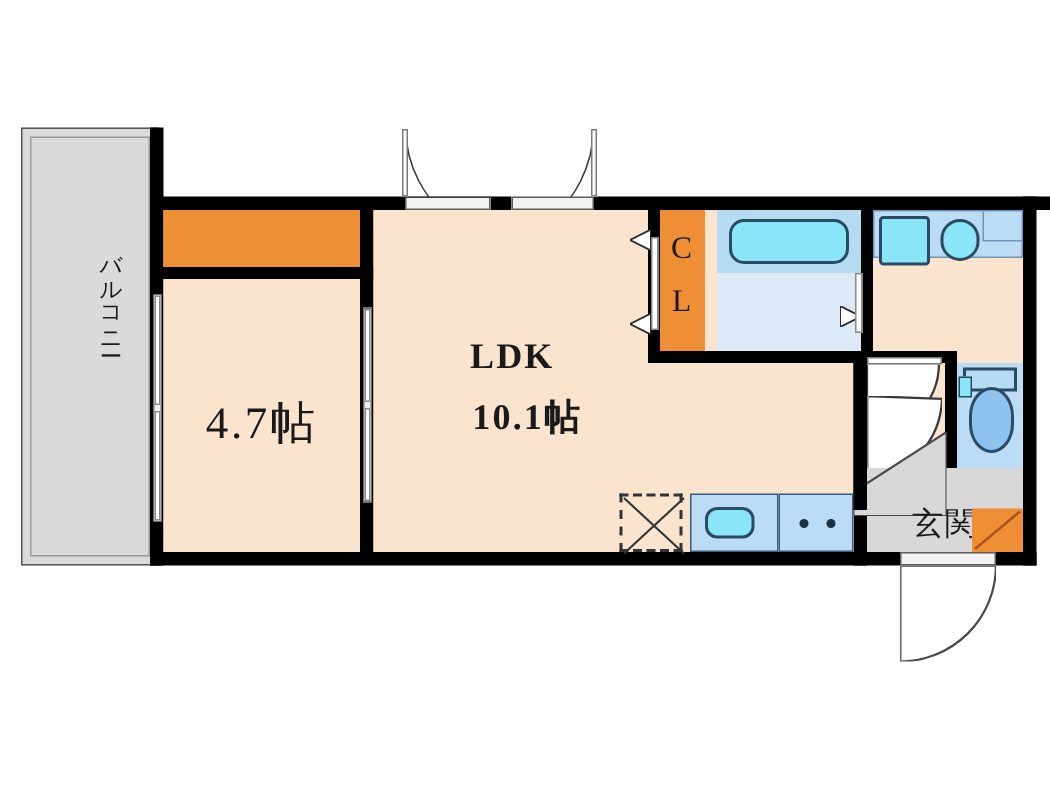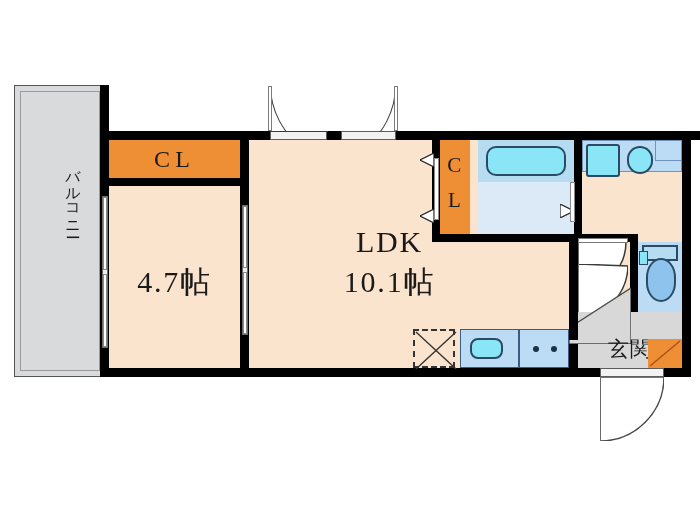--- a/index.html
+++ b/index.html
@@ -24,21 +24,21 @@
   
   .wall{background:#000000;}
 
   
   .outline{border:1px solid #555;}
 
   
   .lbl{position:absolute;color:#1a1a1a;text-align:center;
        white-space:nowrap;letter-spacing:0.06em;}
   .lbl-room{font-size:30px;font-weight:400;}
-  .lbl-room2{font-size:30px;font-weight:400;padding-left:48px;}
+  .lbl-room2{font-size:24px;font-weight:700;}
   .lbl-cl{font-size:24px;font-weight:400;letter-spacing:0.22em;}
   .lbl-cl-v{font-size:21px;font-weight:400;line-height:0.96;}
   .lbl-genkan{font-size:21px;letter-spacing:0.05em;}
   .lbl-balcony{font-size:15px;line-height:1.02;letter-spacing:0.02em;
        writing-mode:vertical-rl;}
 
   
   .tub{background:#8ae6f7;border:2px solid #2b4a63;border-radius:10px;}
   .sinkpan{background:#8ae6f7;border:2px solid #2b4a63;border-radius:3px;}
   .basin{background:#8ae6f7;border:2px solid #2b4a63;border-radius:50%/46%;}
@@ -81,21 +81,20 @@
   <div class="abs wall" style="left:569px;top:339px;width:9px;height:38px;"></div>
   <div class="abs wall" style="left:578px;top:368px;width:22px;height:9px;"></div>
   <div class="abs wall" style="left:664px;top:368px;width:27px;height:9px;"></div>
 
   <div class="abs wall" style="left:682px;top:131px;width:9px;height:246px;"></div>
 
   <div class="abs floor-room" style="left:109px;top:186px;width:131px;height:182px;"></div>
 
   <div class="abs closet" style="left:109px;top:140px;width:131px;height:38px;"></div>
   <div class="abs wall" style="left:100px;top:178px;width:149px;height:8px;"></div>
-  <div class="lbl lbl-cl" style="left:109px;top:146px;width:131px;">CL</div>
 
   <div class="abs wall" style="left:240px;top:140px;width:9px;height:228px;"></div>
 
   <div class="abs slide-track" style="left:241.5px;top:205px;width:6px;height:130px;"></div>
   <div class="abs slide-leaf" style="left:242.5px;top:206px;width:4px;height:62px;"></div>
   <div class="abs slide-leaf" style="left:242.5px;top:272px;width:4px;height:62px;"></div>
 
   <div class="abs slide-track" style="left:101.5px;top:196px;width:6px;height:152px;"></div>
   <div class="abs slide-leaf" style="left:102.5px;top:197px;width:4px;height:73px;"></div>
   <div class="abs slide-leaf" style="left:102.5px;top:274px;width:4px;height:73px;"></div>
@@ -118,21 +117,21 @@
   <div class="abs doorleaf" style="left:268px;top:86px;width:4px;height:45px;"></div>
 
   <div class="abs" style="left:341px;top:86px;width:55px;height:45px;">
     <div style="position:absolute;right:0;top:0;width:110px;height:90px;
                 border:1.6px solid #3a3a3a;border-radius:0 0 100% 0;
                 border-top:none;border-left:none;clip-path:inset(0 0 50% 50%);"></div>
   </div>
   <div class="abs doorleaf" style="left:394px;top:86px;width:4px;height:45px;"></div>
 
   <div class="lbl lbl-room2" style="left:249px;top:225px;width:185px;">LDK</div>
-  <div class="lbl lbl-room2" style="left:245px;top:262px;width:193px;">10.1帖</div>
+  <div class="lbl lbl-room2" style="left:255px;top:262px;width:193px;">10.1帖</div>
 
   <div class="abs wall" style="left:432px;top:140px;width:8px;height:98px;"></div>
   <div class="abs closet" style="left:440px;top:140px;width:30px;height:95px;"></div>
   <div class="abs wall" style="left:432px;top:234px;width:46px;height:8px;"></div>
   <div class="lbl lbl-cl-v" style="left:440px;top:155px;width:30px;">C</div>
   <div class="lbl lbl-cl-v" style="left:440px;top:190px;width:30px;">L</div>
 
   <div class="abs" style="left:420px;top:153px;width:14px;height:14px;">
     <svg width="14" height="14" viewBox="0 0 14 14">
       <polygon points="0,7 14,0 14,14" fill="#ffffff" stroke="#2a2a2a" stroke-width="1.3"></polygon>

